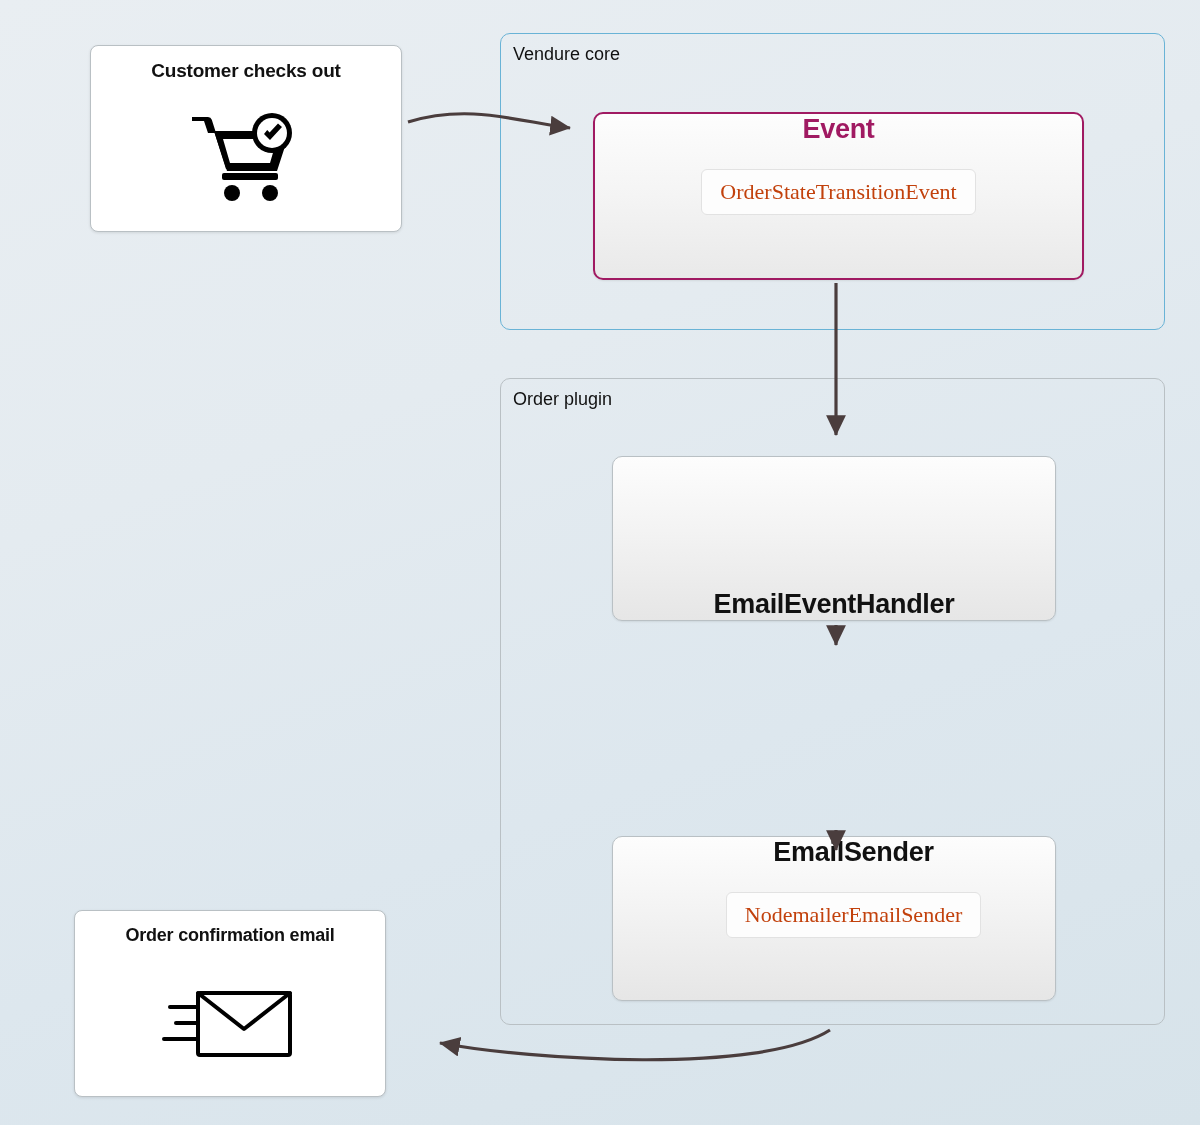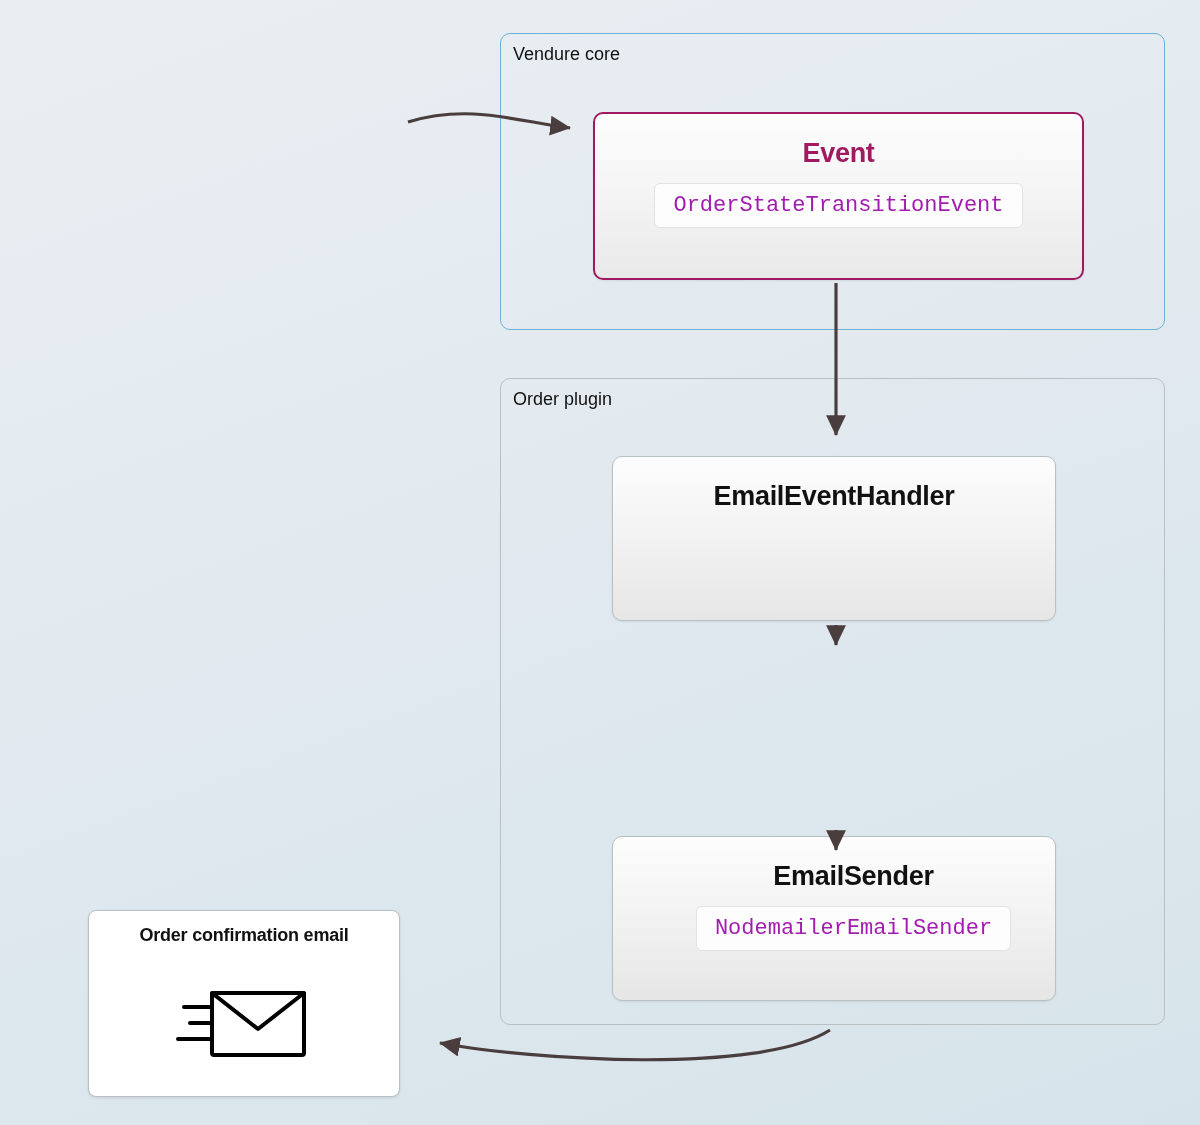--- a/index.html
+++ b/index.html
@@ -82,35 +82,35 @@
     box-shadow: 0 1px 2px rgba(0,0,0,0.08);
   }
   .node.event {
     border: 2px solid #a01a62;
     background: linear-gradient(180deg, #fdfdfd 0%, #f4f4f4 50%, #e9e9e9 100%);
   }
   .node .node-title {
     font-size: 27px;
     font-weight: bold;
     color: #111;
-    margin-top: 24px;
+    margin-top: 0;
     letter-spacing: -0.3px;
   }
   .node.event .node-title {
     color: #a01a62;
   }
   .node .node-code {
-    margin-top: 14px;
+    margin-top: 24px;
     background: #fdfdfd;
     border: 1px solid #e2e2e2;
     border-radius: 6px;
     padding: 9px 18px;
-    font-family: Liberation Mono, monospace;
+    font-family: Liberation Serif, serif;
     font-size: 22px;
-    color: #a21caf;
+    color: #c2410c;
     white-space: nowrap;
   }
 
   svg.overlay {
     position: absolute;
     inset: 0;
     width: 1200px;
     height: 1125px;
     pointer-events: none;
   }
@@ -121,42 +121,65 @@
 <div id="stage">
 
   <div class="group group-core" style="left:500px; top:33px; width:665px; height:297px;">
     <div class="group-label">Vendure core</div>
   </div>
 
   <div class="group group-plugin" style="left:500px; top:378px; width:665px; height:647px;">
     <div class="group-label">Order plugin</div>
   </div>
 
-
-  <div class="io-card" style="left:88px; top:910px; width:312px; height:187px;">
+  <div class="io-card" style="left:90px; top:45px; width:312px; height:187px;">
+    <div class="io-title">Customer checks out</div>
+    <div class="io-icon">
+      <svg width="112" height="92" viewBox="0 0 112 92" aria-hidden="true">
+        <g fill="#000">
+
+          <path d="M2 6 h16 a4 4 0 0 1 3.8 2.7 L26 22 h-8 L14 10 H2z"></path>
+
+          <path d="M24 20 h74 l-12 38 H36 z M40 52 h40 l7 -24 H33 z"></path>
+          <path d="M24 20 h76 l-13 40 H37 L24 20 z M39 52 h45 l8 -26 H31 l8 26 z"></path>
+
+          <rect x="32" y="62" width="56" height="7" rx="2"></rect>
+
+          <circle cx="42" cy="82" r="8"></circle>
+          <circle cx="80" cy="82" r="8"></circle>
+
+          <circle cx="82" cy="22" r="20" fill="#000"></circle>
+          <circle cx="82" cy="22" r="15" fill="#fff"></circle>
+          <path d="M74 23 l6 6 12 -13 -4 -3.5 -8.4 9 -2.4 -2.6z" fill="#000"></path>
+        </g>
+      </svg>
+    </div>
+  </div>
+
+  <div class="io-card" style="left:74px; top:910px; width:312px; height:187px;">
     <div class="io-title" style="font-size:18px;">Order confirmation email</div>
     <div class="io-icon">
       <svg width="140" height="80" viewBox="0 0 140 80" aria-hidden="true">
         <g fill="none" stroke="#000" stroke-width="4" stroke-linejoin="round" stroke-linecap="round">
           <rect x="38" y="12" width="92" height="62" rx="2"></rect>
           <path d="M38 12 L84 48 L130 12"></path>
           <path d="M10 26 h26"></path>
           <path d="M16 42 h20"></path>
           <path d="M4 58 h32"></path>
         </g>
       </svg>
     </div>
   </div>
 
   <div class="node event" style="left:593px; top:112px; width:491px; height:168px;">
     <div class="node-title">Event</div>
     <div class="node-code">OrderStateTransitionEvent</div>
   </div>
 
-  <div class="node" style="left:612px; top:456px; width:444px; height:165px;">
+  <div class="node" style="left:612px; top:456px; width:444px; height:165px;justify-content:flex-end;">
     <div class="node-title">EmailEventHandler</div>
   </div>
 
 
   <div class="node" style="left:612px; top:836px; width:444px; height:165px;padding-left:39px;">
     <div class="node-title">EmailSender</div>
     <div class="node-code">NodemailerEmailSender</div>
   </div>
 
   <svg class="overlay">

